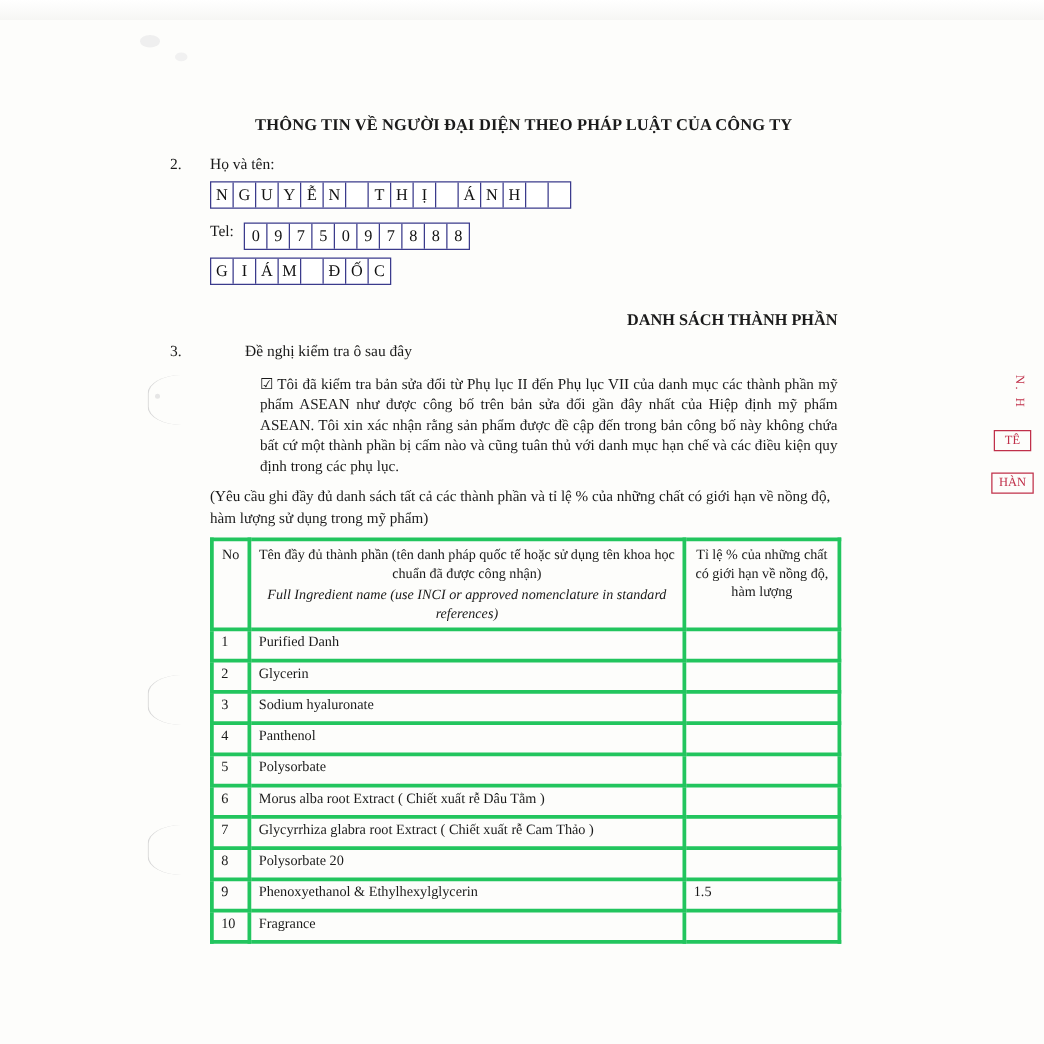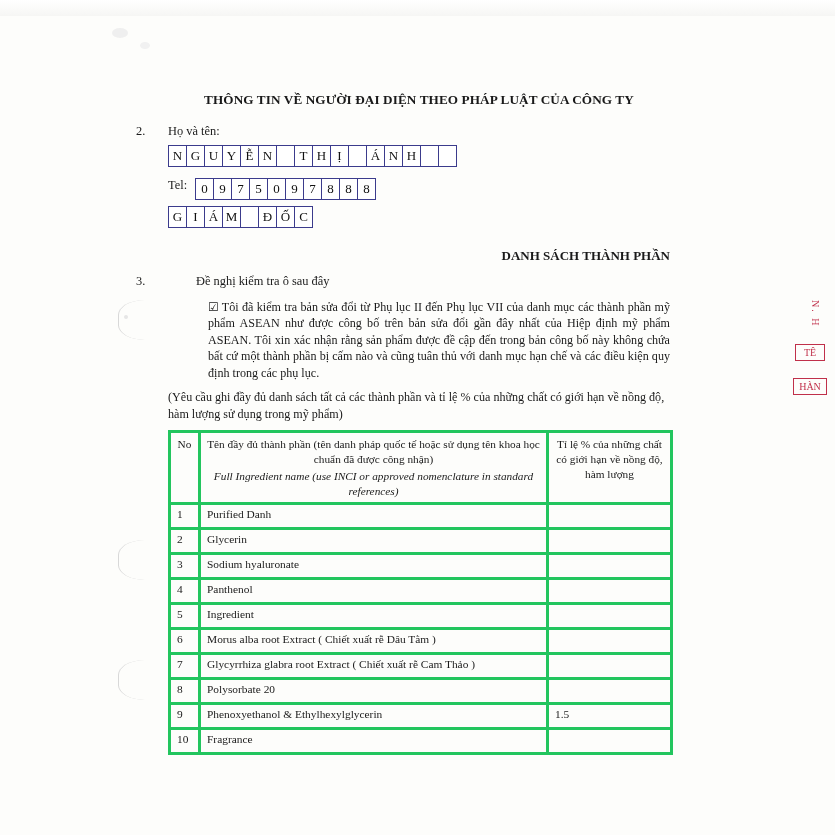--- a/index.html
+++ b/index.html
@@ -304,21 +304,21 @@
           <td class="nm">Sodium hyaluronate</td>
           <td class="pc"></td>
         </tr>
         <tr>
           <td class="idx">4</td>
           <td class="nm">Panthenol</td>
           <td class="pc"></td>
         </tr>
         <tr>
           <td class="idx">5</td>
-          <td class="nm">Ingredient</td>
+          <td class="nm">Polysorbate</td>
           <td class="pc"></td>
         </tr>
         <tr>
           <td class="idx">6</td>
           <td class="nm">Morus alba root Extract ( Chiết xuất rễ Dâu Tằm )</td>
           <td class="pc"></td>
         </tr>
         <tr>
           <td class="idx">7</td>
           <td class="nm">Glycyrrhiza glabra root Extract ( Chiết xuất rễ Cam Thảo )</td>

